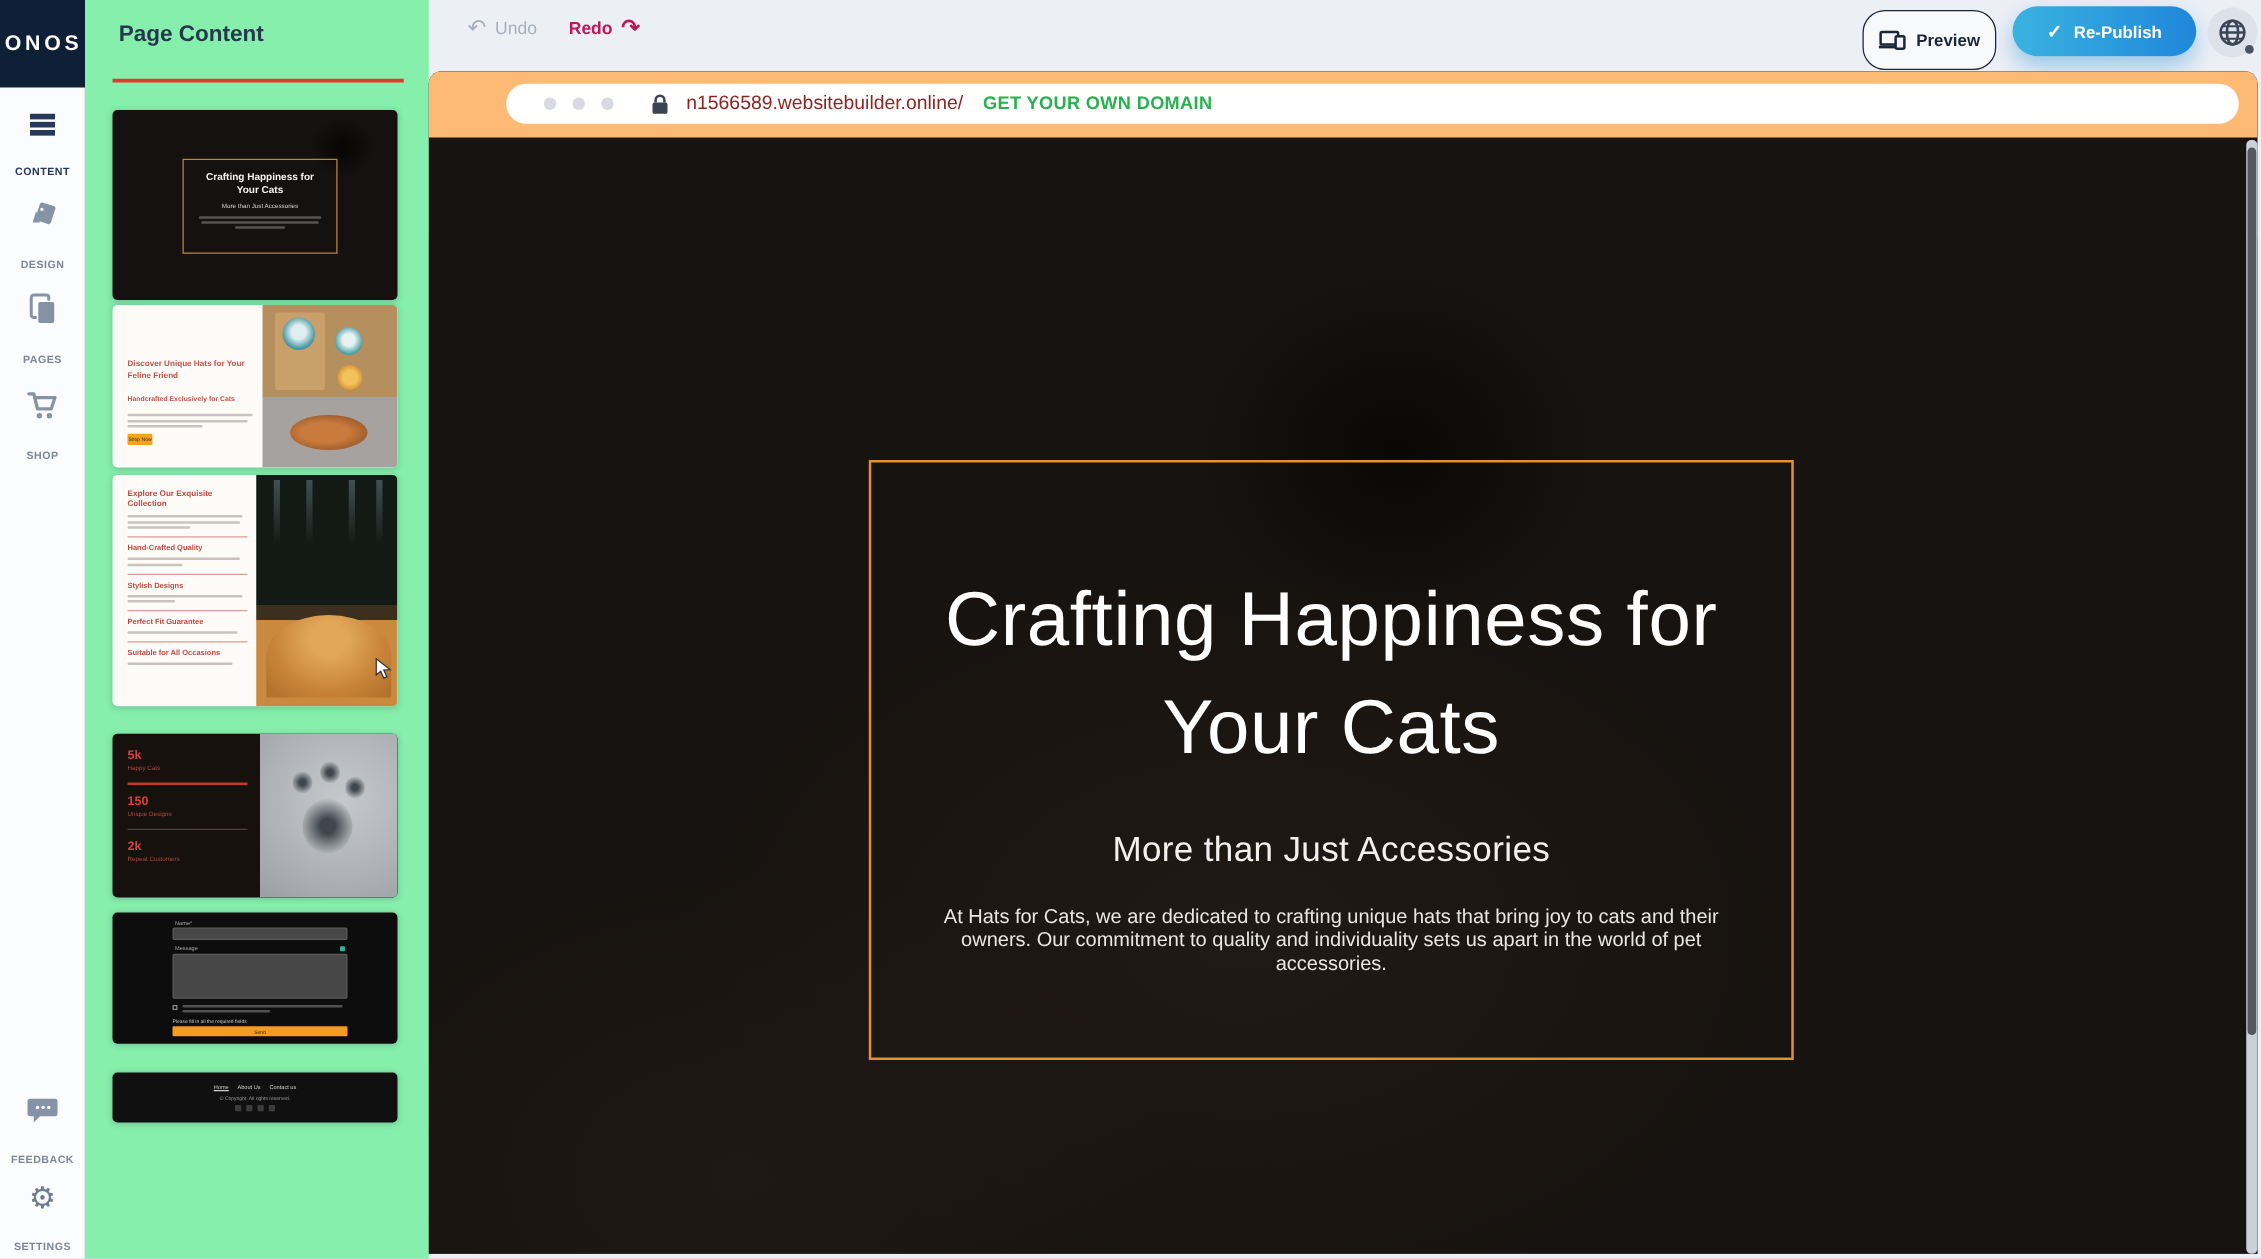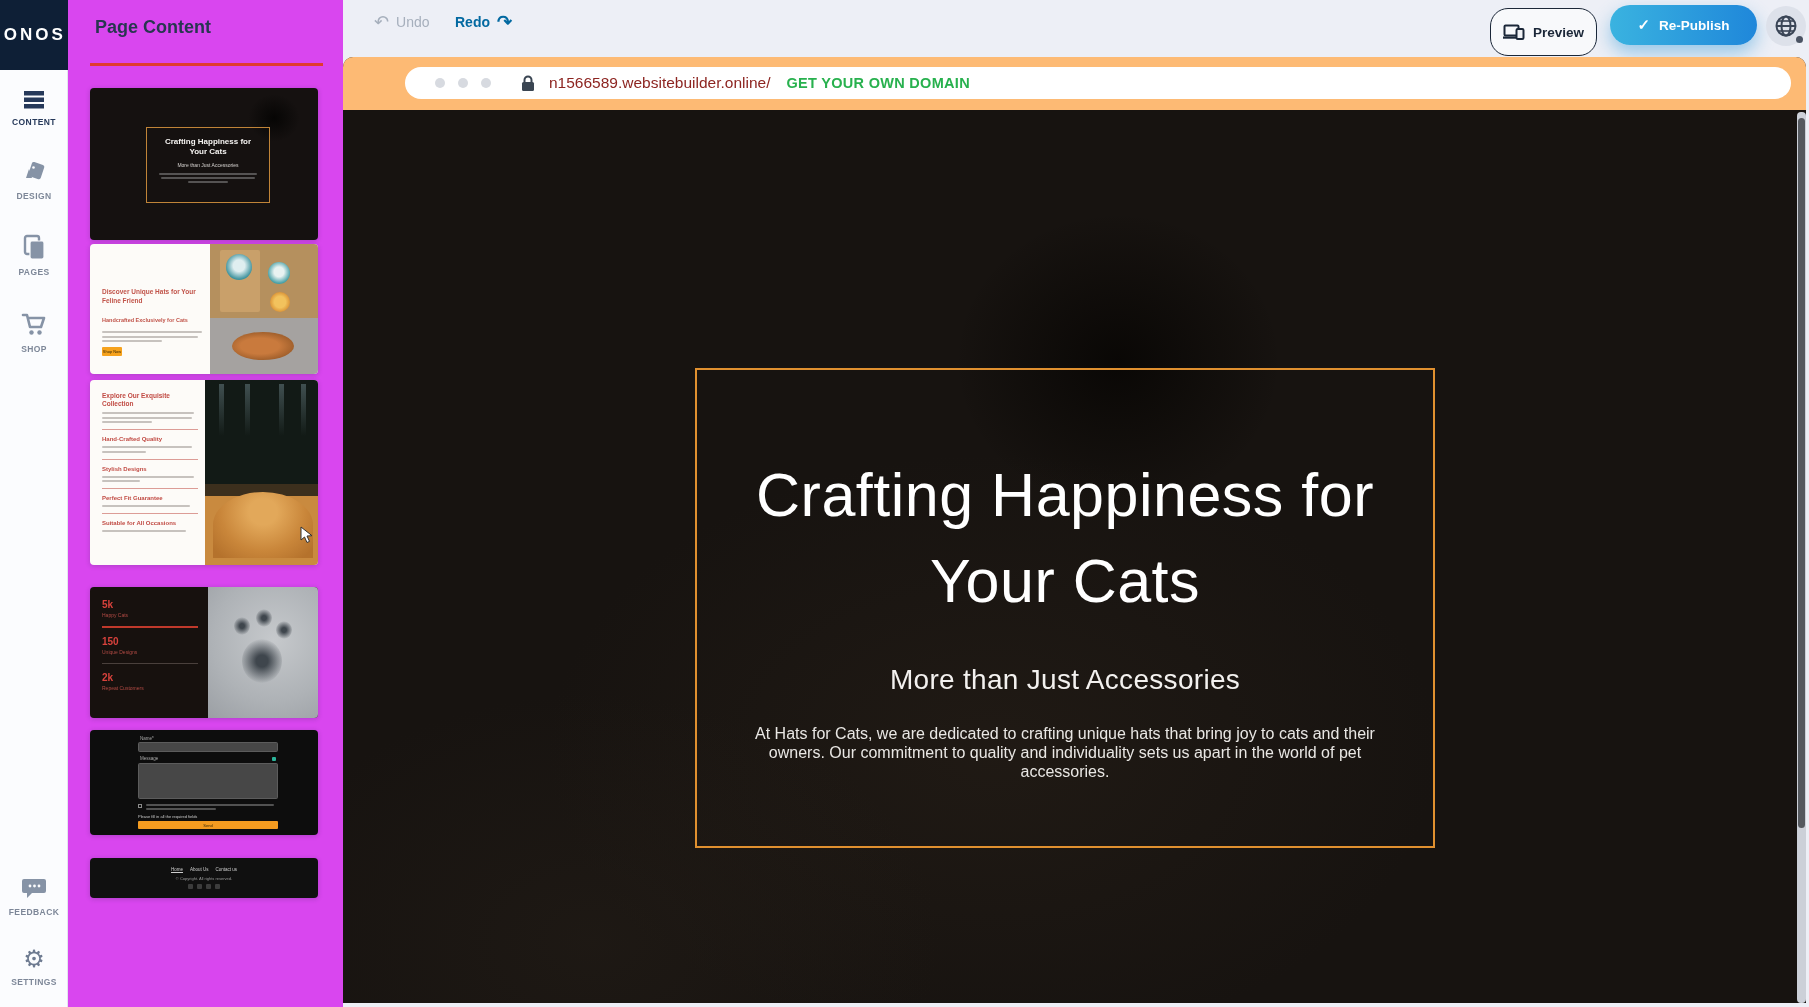--- a/index.html
+++ b/index.html
@@ -4,28 +4,28 @@
 <style>
   * { margin:0; padding:0; box-sizing:border-box; }
   html,body { width:1809px; height:1007px; overflow:hidden; }
   body { font-family:"Liberation Sans", sans-serif; background:#edeff6; position:relative; }
   #app { position:absolute; inset:0; width:1809px; height:1007px; background:#edeff6; }
 
   
   .rail { position:absolute; left:0; top:0; width:68px; height:1007px; background:#fbfcfe; border-right:1px solid #e2e6ee; }
   .logo-block { position:absolute; left:0; top:0; width:68px; height:70px; background:#0e1f36; display:flex; align-items:center; justify-content:center; overflow:hidden; }
   .logo-block span { color:#fff; font-weight:700; font-size:17px; letter-spacing:3px; margin-left:-6px; }
-  .rail-item { position:absolute; left:0; width:68px; display:flex; flex-direction:column; align-items:center; gap:7px; cursor:pointer; }
+  .rail-item { position:absolute; left:0; width:68px; display:flex; flex-direction:column; align-items:center; gap:22px; cursor:pointer; }
   .rail-item .lbl { font-size:8.5px; letter-spacing:.4px; color:#7d8798;font-weight:bold; }
   .rail-item.active .lbl { color:#26395a; font-weight:700; }
   .rail-item svg { display:block; }
   .gear-glyph { font-size:24px; line-height:22px; color:#6e7b91; }
 
   
-  .panel { position:absolute; left:68px; top:0; width:275px; height:1007px; background:#d946ef; }
+  .panel { position:absolute; left:68px; top:0; width:275px; height:1007px; background:#86efac; }
   .panel-title { position:absolute; left:27px; top:17px; font-size:18px; font-weight:700; color:#283650; }
   .panel-underline { position:absolute; left:22px; top:63px; width:233px; height:3px; background:#e13a2f; }
 
   .thumb { position:absolute; left:22px; width:228px; border-radius:4px; box-shadow:0 1px 5px rgba(25,35,60,.22); overflow:hidden; cursor:pointer; }
   .t1 { top:88px;  height:152px; background:#151110; }
   .t2 { top:244px; height:130px; background:#fdfbf8; }
   .t3 { top:380px; height:185px; background:#fdfbf8; }
   .t4 { top:587px; height:131px; background:#17110e; }
   .t5 { top:730px; height:105px; background:#0d0d0d; }
   .t6 { top:858px; height:40px;  background:#101010; }
@@ -81,21 +81,21 @@
 
   
   .t6-links { display:flex; gap:7px; justify-content:center; margin-top:9px; color:#cfcfcf; font-size:4.5px; }
   .t6-copy { text-align:center; color:#9a9a9a; font-size:4px; margin-top:3px; }
   .t6-social { display:flex; gap:4px; justify-content:center; margin-top:3px; }
   .t6-social i { width:5px; height:5px; background:#3c3c3c; border-radius:1px; }
 
   
   .undo-btn, .redo-btn { position:absolute; top:14px; display:flex; align-items:center; gap:7px; font-size:14px; cursor:pointer; }
   .undo-btn { left:374px; color:#a6afbc; }
-  .redo-btn { left:455px; color:#0369a1; font-weight:700; }
+  .redo-btn { left:455px; color:#be185d; font-weight:700; }
   .undo-btn .arr, .redo-btn .arr { font-size:18px; line-height:14px; }
   .preview-btn { position:absolute; left:1490px; top:8px; width:107px; height:48px; border:1.5px solid #1b2738; border-radius:18px; background:rgba(255,255,255,.6); display:flex; align-items:center; justify-content:center; gap:8px; color:#1b2738; font-size:13.5px; font-weight:700; cursor:pointer; }
   .republish-btn { position:absolute; left:1610px; top:5px; width:147px; height:40px; border-radius:20px; background:linear-gradient(90deg,#3ab3e0,#1f87da); box-shadow:0 8px 18px rgba(45,150,215,.45); display:flex; align-items:center; justify-content:center; gap:9px; color:#fff; font-size:13.5px; font-weight:700; cursor:pointer; }
   .republish-btn .chk { font-size:15px; }
   .globe-btn { position:absolute; left:1766px; top:6px; width:40px; height:40px; border-radius:50%; background:#dde1ea; display:flex; align-items:center; justify-content:center; cursor:pointer; }
   .globe-dot { position:absolute; right:3px; bottom:3px; width:7px; height:7px; border-radius:50%; background:#4a5363; }
 
   
   .preview-window { position:absolute; left:343px; top:57px; width:1463px; height:946px; border-radius:10px 10px 0 0; overflow:hidden; background:#171310; }
   .chrome { position:absolute; left:0; top:0; width:1463px; height:53px; background:#fdba74; }

